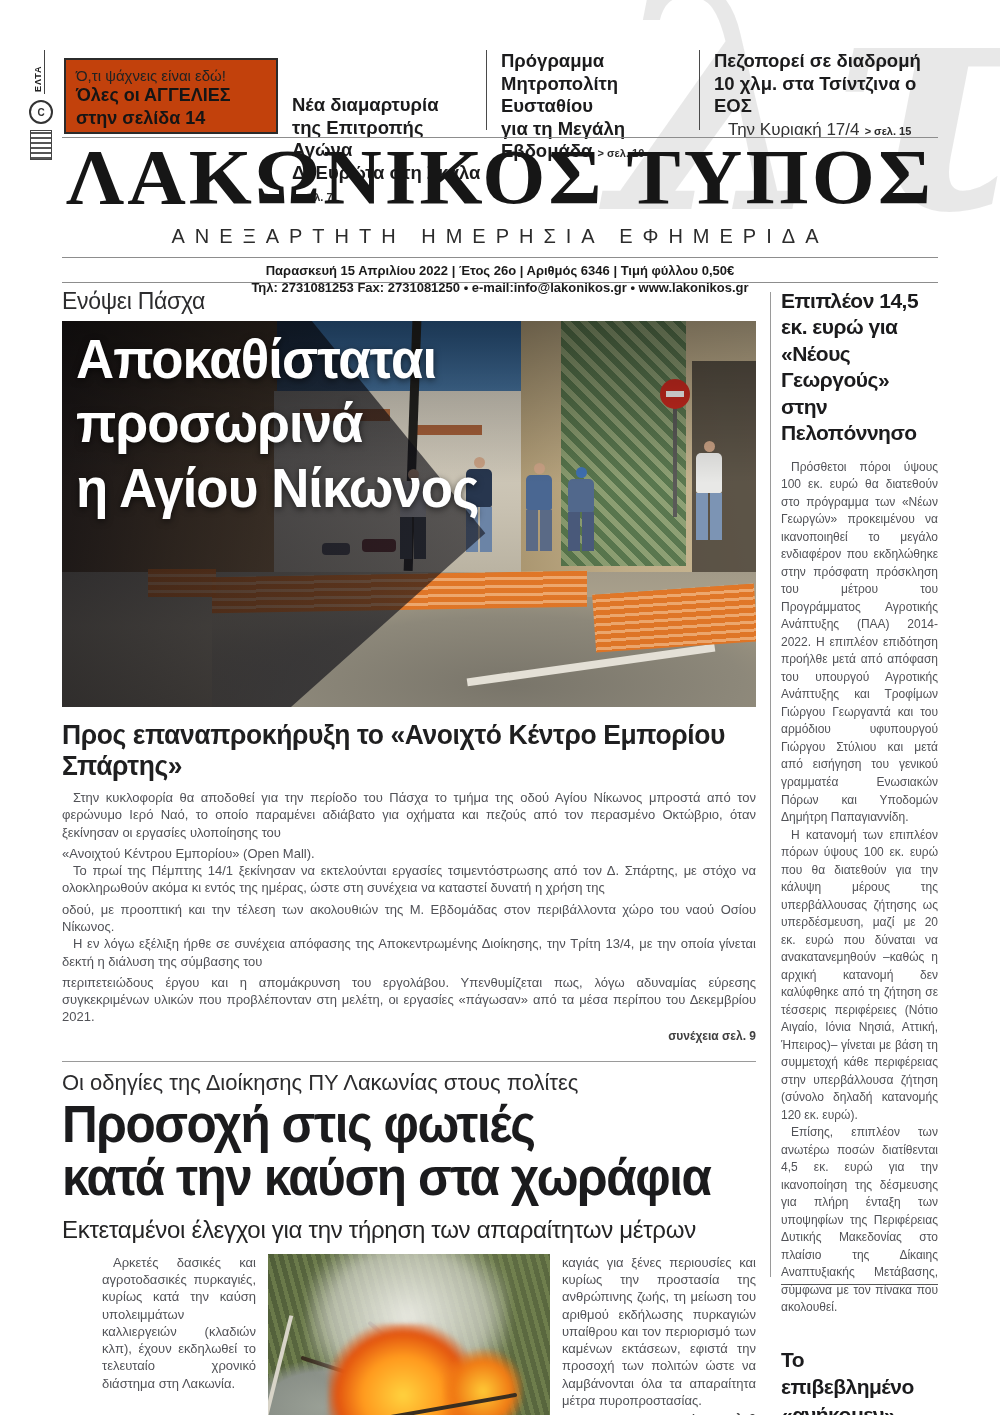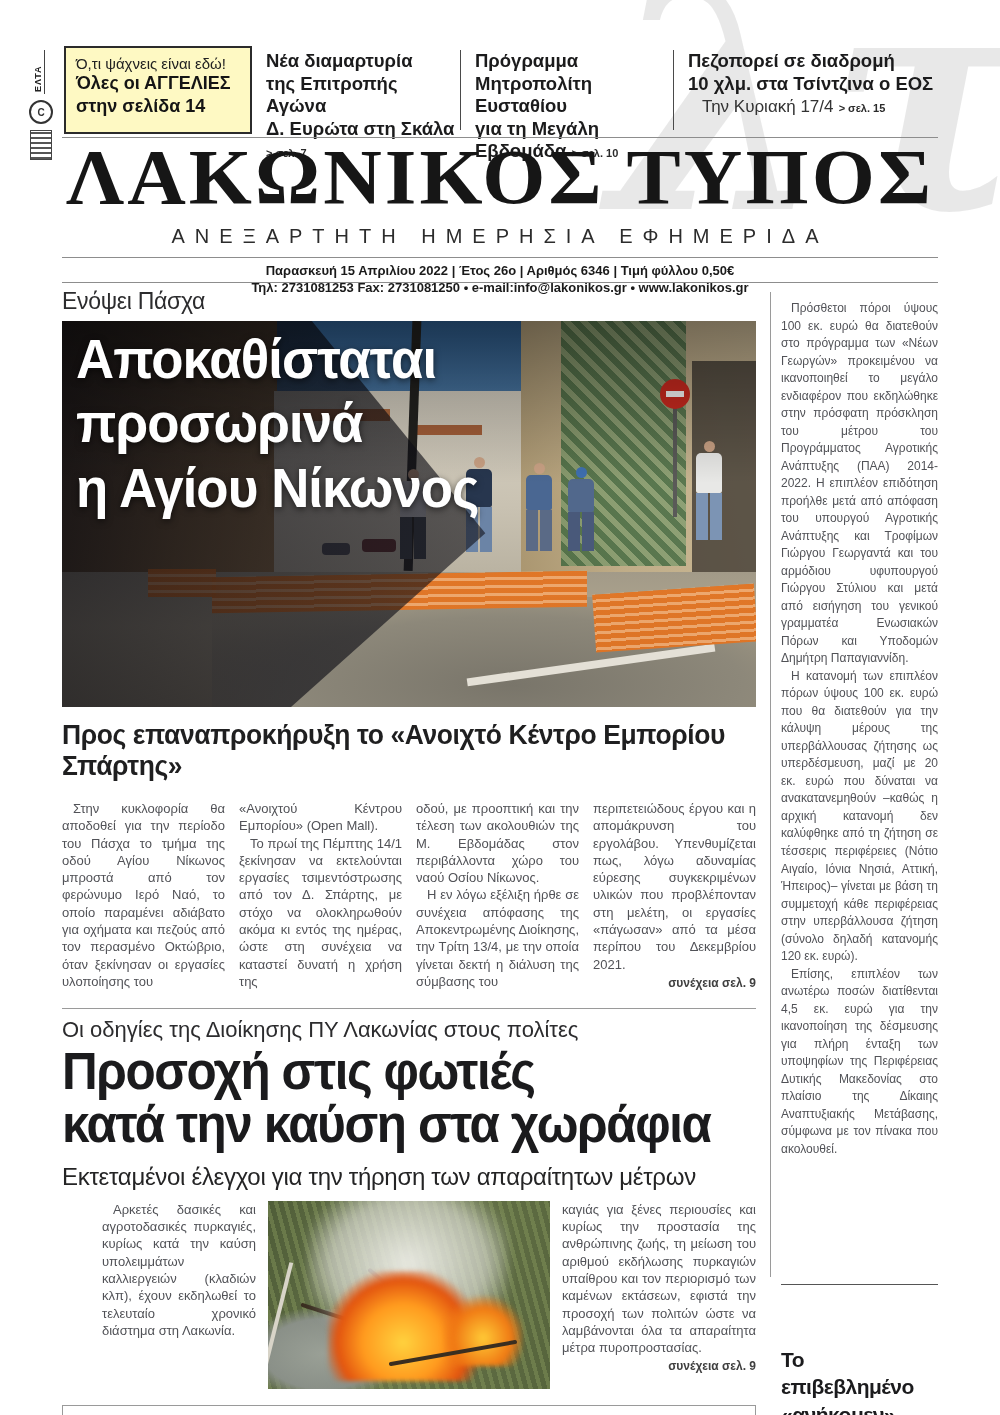--- a/index.html
+++ b/index.html
@@ -33,26 +33,26 @@
     width:22px; height:30px; border:1px solid #444; margin:0 auto;
     background:repeating-linear-gradient(0deg,#555 0 2px,#fff 2px 5px);
   }
 
   
   .topstrip {
     position:absolute; left:64px; top:46px; width:874px; height:88px;
     display:flex; align-items:stretch; z-index:2;
   }
   .promo-box {
-    width:188px; border:2px solid #2b2b2b; padding:7px 10px; background:#fef9c3;
+    width:214px; border:2px solid #2b2b2b; padding:7px 10px; background:#c2410c;margin-top:12px;
   }
   .promo-l1 { font-size:15px; color:#222; }
   .promo-l2, .promo-l3 { font-size:18px; font-weight:bold; color:#151515; line-height:1.25; }
   .teaser { padding:4px 0 0 14px; }
-  .t-w1 { width:208px; }
+  .t-w1 { width:208px;margin-top:44px; }
   .t-w2 { width:212px; }
   .t-w3 { flex:1; }
   .tsep { width:1px; background:#4a4a4a; margin:4px 0; }
   .teaser .tl { font-size:18.5px; font-weight:bold; color:#1b1b1c; line-height:1.22; }
   .teaser .tsub { font-size:17px; color:#333; font-weight:normal; display:inline;margin-left:14px; }
   .pref { font-size:11px; font-weight:bold; color:#2a2a2a; white-space:nowrap; }
 
   
   .rule { position:absolute; left:62px; width:876px; border-top:1px solid #8d8d8d; z-index:2; }
   .masthead { position:absolute; left:62px; top:138px; width:876px; text-align:center; z-index:2; }
@@ -117,21 +117,21 @@
   .photo-top-fade { position:absolute; inset:0; background:linear-gradient(180deg, rgba(0,0,0,.42) 0%, rgba(0,0,0,0) 42%); }
   .lead-headline {
     position:absolute; left:14px; top:6px; color:#fff; font-weight:bold;
     font-size:55px; line-height:1.17; letter-spacing:-1px;
     text-shadow:0 2px 8px rgba(0,0,0,.6); transform:scaleX(.96); transform-origin:left;
   }
 
   .lead-sub { margin-top:13px; font-size:27px; font-weight:bold; color:#1f1f20;
     letter-spacing:-0.4px; transform:scaleX(.98); transform-origin:left; }
 
-  .cols4 { display:flex; gap:14px; margin-top:18px; }
+  .cols4 { display:flex; gap:4px; margin-top:7px;flex-direction:column; }
   .col { flex:1; font-size:13px; line-height:1.33; color:#515257; text-align:justify; }
   .col p.ind { text-indent:11px; }
   .cont { text-align:right; font-size:12px; font-weight:bold; color:#404040; margin-top:3px; }
 
   .divider { border-top:1px solid #9a9a9a; margin-top:16px; }
 
   .fire-kicker { margin-top:8px; font-size:22px; font-weight:500; color:#2c2c2e; }
   .fire-headline {
     margin-top:2px; font-size:51px; font-weight:bold; color:#1b1b1d;
     line-height:1.04; letter-spacing:-1.5px; transform:scaleX(.97); transform-origin:left;
@@ -340,20 +340,21 @@
       </div>
     </div>
 
     <div class="banner">
       <div class="logo-sq">λτ</div>
 
     </div>
   </div>
 
   <div class="sidebar">
+    <div class="sb-headline">Επιπλέον 14,5 εκ. ευρώ για «Νέους Γεωργούς» στην Πελοπόννησο</div>
     <div class="sb-body">
       <p>Πρόσθετοι πόροι ύψους 100 εκ. ευρώ θα διατεθούν στο πρόγραμμα των «Νέων Γεωργών» προκειμένου να ικανοποιηθεί το μεγάλο ενδιαφέρον που εκδηλώθηκε στην πρόσφατη πρόσκληση του μέτρου του Προγράμματος Αγροτικής Ανάπτυξης (ΠΑΑ) 2014-2022. Η επιπλέον επιδότηση προήλθε μετά από απόφαση του υπουργού Αγροτικής Ανάπτυξης και Τροφίμων Γιώργου Γεωργαντά και του αρμόδιου υφυπουργού Γιώργου Στύλιου και μετά από εισήγηση του γενικού γραμματέα Ενωσιακών Πόρων και Υποδομών Δημήτρη Παπαγιαννίδη.</p>
       <p>Η κατανομή των επιπλέον πόρων ύψους 100 εκ. ευρώ που θα διατεθούν για την κάλυψη μέρους της υπερβάλλουσας ζήτησης ως υπερδέσμευση, μαζί με 20 εκ. ευρώ που δύναται να ανακατανεμηθούν –καθώς η αρχική κατανομή δεν καλύφθηκε από τη ζήτηση σε τέσσερις περιφέρειες (Νότιο Αιγαίο, Ιόνια Νησιά, Αττική, Ήπειρος)– γίνεται με βάση τη συμμετοχή κάθε περιφέρειας στην υπερβάλλουσα ζήτηση (σύνολο δηλαδή κατανομής 120 εκ. ευρώ).</p>
       <p>Επίσης, επιπλέον των ανωτέρω ποσών διατίθενται 4,5 εκ. ευρώ για την ικανοποίηση της δέσμευσης για πλήρη ένταξη των υποψηφίων της Περιφέρειας Δυτικής Μακεδονίας στο πλαίσιο της Δίκαιης Αναπτυξιακής Μετάβασης, σύμφωνα με τον πίνακα που ακολουθεί.</p>
 
     </div>
     <div class="sb-divider"></div>
     <div class="opinion">
       <div class="op-title">
         <div>Το επιβεβλημένο</div>

